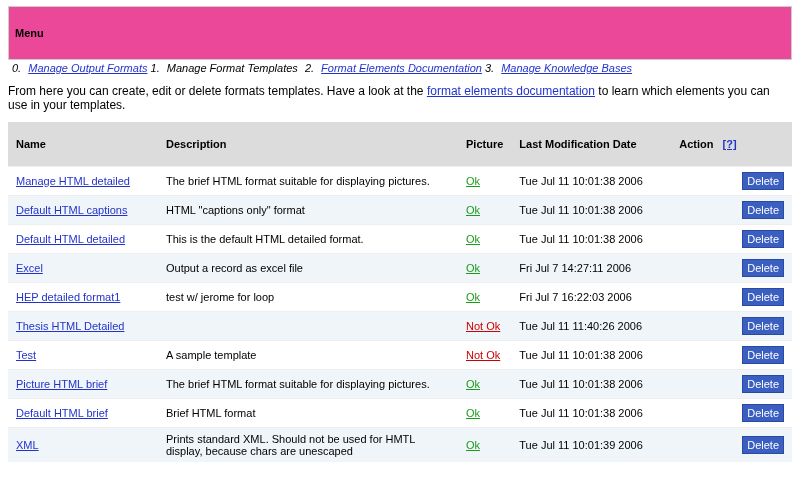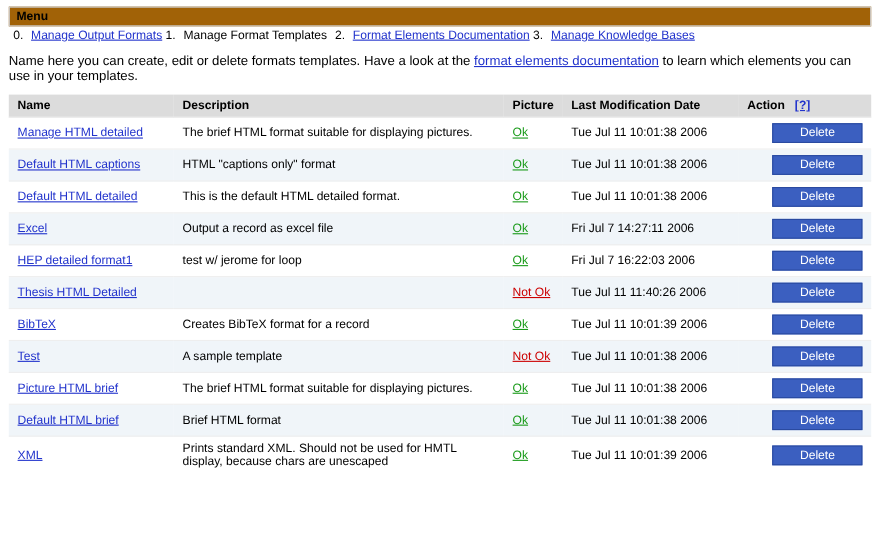--- a/index.html
+++ b/index.html
@@ -6,51 +6,51 @@
   body {
     font-family: Verdana, Geneva, sans-serif;
     font-size: 11px;
     margin: 0;
     padding: 6px 8px 8px 8px;
     color: #000;
     width: 800px;
   }
   a { color: #2233cc; text-decoration: underline; }
   .menu-bar {
-    background: #a16207;
+    background: #ec4899;
     border: 1px solid #cccccc;
-    padding: 2px 6px;
+    padding: 20px 6px;
     margin-bottom: 2px;
   }
   .menu-title { font-weight: bold; font-size: 11px; }
-  .breadcrumb { margin: 0 0 10px 4px; }
+  .breadcrumb { margin: 0 0 10px 4px; font-style: italic; }
   .breadcrumb span { margin-right: 4px; }
   .intro { margin: 6px 0 10px 0; font-size: 12px; }
   table { width: 100%; border-collapse: collapse; }
   thead th {
     background: #dcdcdc;
     font-weight: bold;
     text-align: left;
-    padding: 4px 8px;
+    padding: 16px 8px;
     font-size: 11px;
   }
   tbody td {
     padding: 5px 8px;
     font-size: 11px;
     vertical-align: middle;
     border-top: 1px solid #eee;
   }
   tbody tr:nth-child(even) { background: #f0f5f9; }
   .status-ok { color: #1a9b1a; text-decoration: underline; }
   .status-notok { color: #cc0000; text-decoration: underline; }
   .btn {
     background: #3b5fc0;
     color: #fff;
     border: 1px solid #2a4aa0;
-    padding: 2px 24px;
+    padding: 2px 4px;
     font-size: 11px;
     cursor: pointer;
     font-family: inherit;
   }
   th.action-col { text-align: left; }
   .action-q { color: #2233cc; text-decoration: underline; margin-left: 6px;}
   .col-name { width: 150px; }
   .col-desc { width: 300px; }
   .col-status { width: 50px; }
   .col-date { width: 160px; }
@@ -58,21 +58,21 @@
 </head>
 <body>
 
 <div class="menu-bar">
   <span class="menu-title">Menu</span>
 </div>
 
 <div class="breadcrumb"><span>0. </span><a href="#">Manage Output Formats</a>  <span>1. </span><span>Manage Format Templates</span>  <span>2. </span><a href="#">Format Elements Documentation</a>  <span>3. </span><a href="#">Manage Knowledge Bases</a>  </div>
 
 <div class="intro">
-  <span>Name here you can create, edit or delete formats templates. Have a look at the </span>
+  <span>From here you can create, edit or delete formats templates. Have a look at the </span>
   <a href="#">format elements documentation</a>
   <span> to learn which elements you can use in your templates.</span>
 </div>
 
 <table>
   <thead>
     <tr>
       <th class="col-name">Name</th>
       <th class="col-desc">Description</th>
       <th class="col-status">Picture</th>
@@ -120,27 +120,20 @@
         <td style="text-align: right;"><button class="btn">Delete</button></td>
       </tr>
       <tr>
         <td><a href="#">Thesis HTML Detailed</a></td>
         <td></td>
         <td><a href="#" class="status-notok">Not Ok</a></td>
         <td>Tue Jul 11 11:40:26 2006</td>
         <td style="text-align: right;"><button class="btn">Delete</button></td>
       </tr>
       <tr>
-        <td><a href="#">BibTeX</a></td>
-        <td>Creates BibTeX format for a record</td>
-        <td><a href="#" class="status-ok">Ok</a></td>
-        <td>Tue Jul 11 10:01:39 2006</td>
-        <td style="text-align: right;"><button class="btn">Delete</button></td>
-      </tr>
-      <tr>
         <td><a href="#">Test</a></td>
         <td>A sample template</td>
         <td><a href="#" class="status-notok">Not Ok</a></td>
         <td>Tue Jul 11 10:01:38 2006</td>
         <td style="text-align: right;"><button class="btn">Delete</button></td>
       </tr>
       <tr>
         <td><a href="#">Picture HTML brief</a></td>
         <td>The brief HTML format suitable for displaying pictures.</td>
         <td><a href="#" class="status-ok">Ok</a></td>

